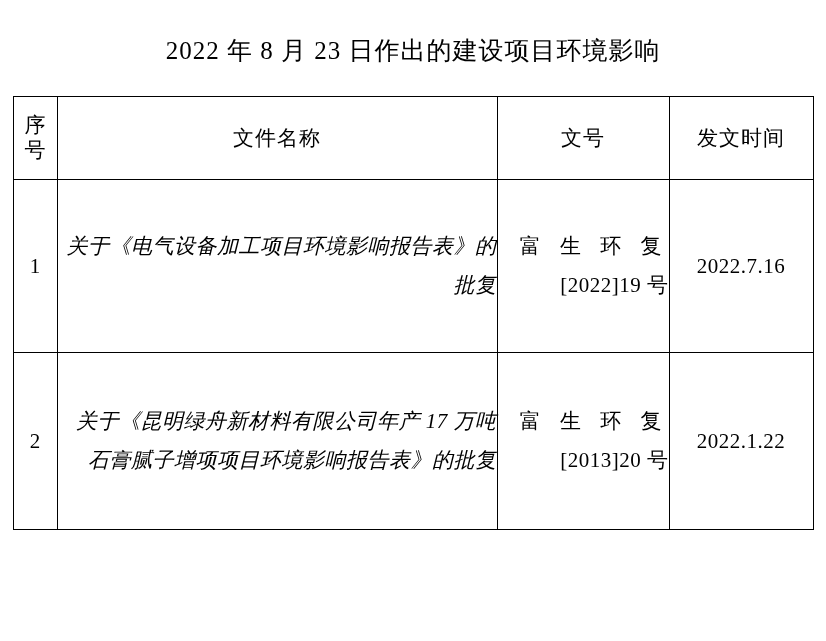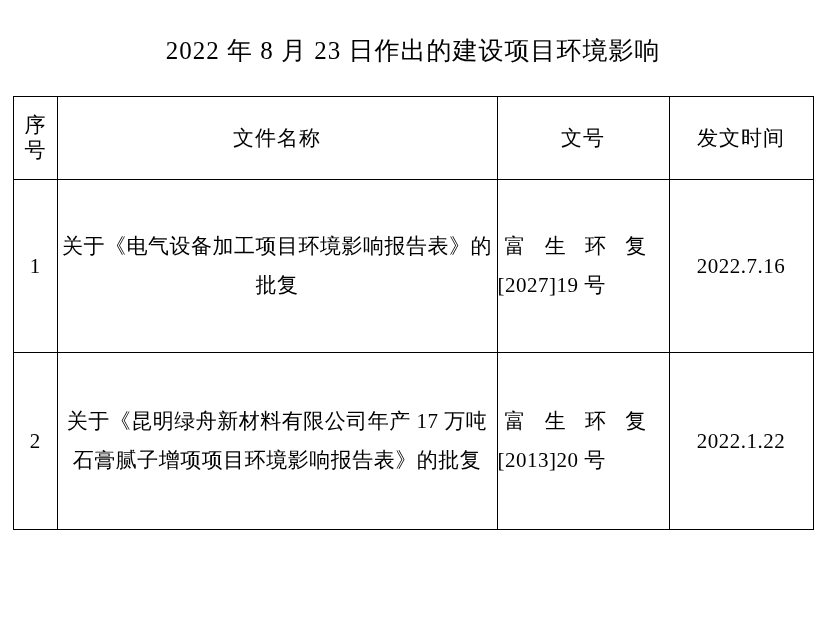--- a/index.html
+++ b/index.html
@@ -64,28 +64,29 @@
   .hdr-no span { display: block; }
   .hdr-text {
     font-size: 22px;
     letter-spacing: 1px;
   }
   td.cell-no {
     text-align: center;
     font-size: 21px;
   }
   td.cell-name {
-    text-align: center;
+    text-align: right;
     padding: 14px 18px 14px 22px;
     line-height: 1.85;
     font-size: 21px;
     letter-spacing: 0.5px;
+    font-style: italic;
   }
   td.cell-docno {
-    text-align: left;
+    text-align: right;
     line-height: 1.85;
     font-size: 21px;
     padding: 10px 12px;
   }
   td.cell-docno .spaced {
     display: block;
     letter-spacing: 7px;
     text-indent: 7px;
   }
   td.cell-docno .plain {
@@ -126,21 +127,21 @@
         <td class="hdr-text">文号</td>
         <td class="hdr-text">发文时间</td>
       </tr>
     </thead>
     <tbody>
       <tr class="row-1">
         <td class="cell-no">1</td>
         <td class="cell-name">关于《电气设备加工项目环境影响报告表》的批复</td>
         <td class="cell-docno">
           <span class="spaced">富 生 环 复</span>
-          <span class="plain">[2027]19 号</span>
+          <span class="plain">[2022]19 号</span>
         </td>
         <td class="cell-date">2022.7.16</td>
       </tr>
       <tr class="row-2">
         <td class="cell-no">2</td>
         <td class="cell-name">关于《昆明绿舟新材料有限公司年产 17 万吨石膏腻子增项项目环境影响报告表》的批复</td>
         <td class="cell-docno">
           <span class="spaced">富 生 环 复</span>
           <span class="plain">[2013]20 号</span>
         </td>

